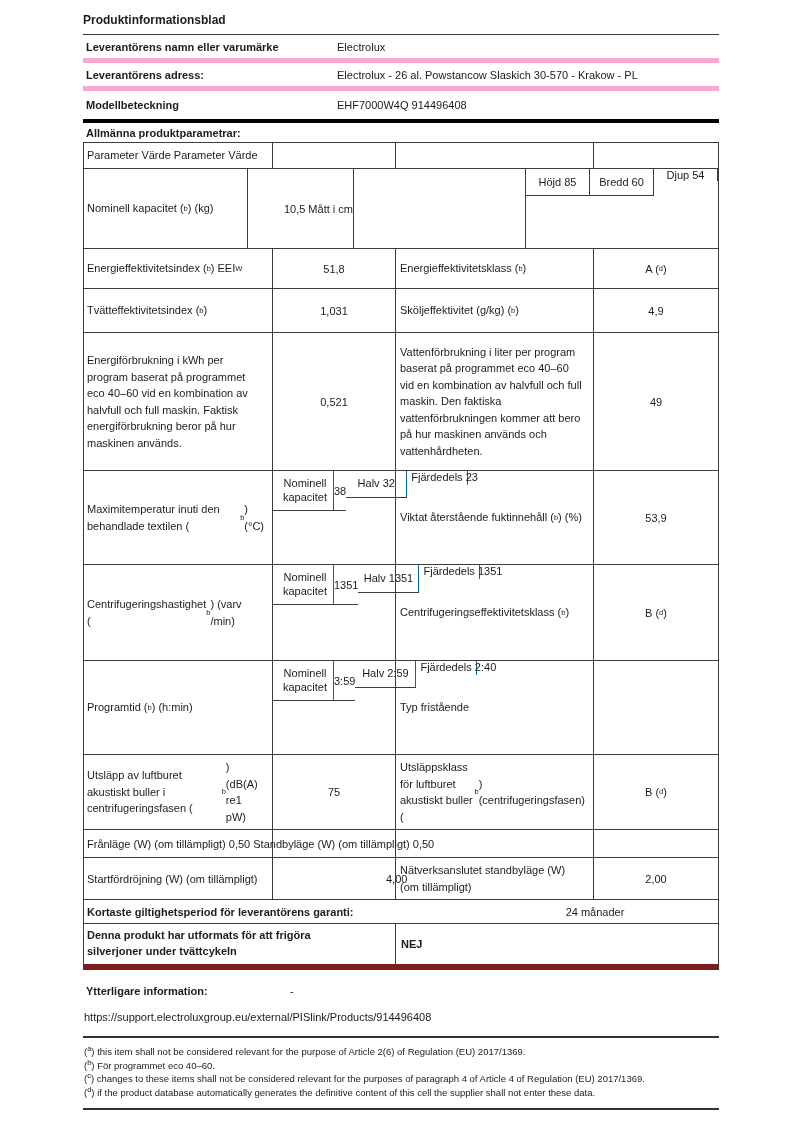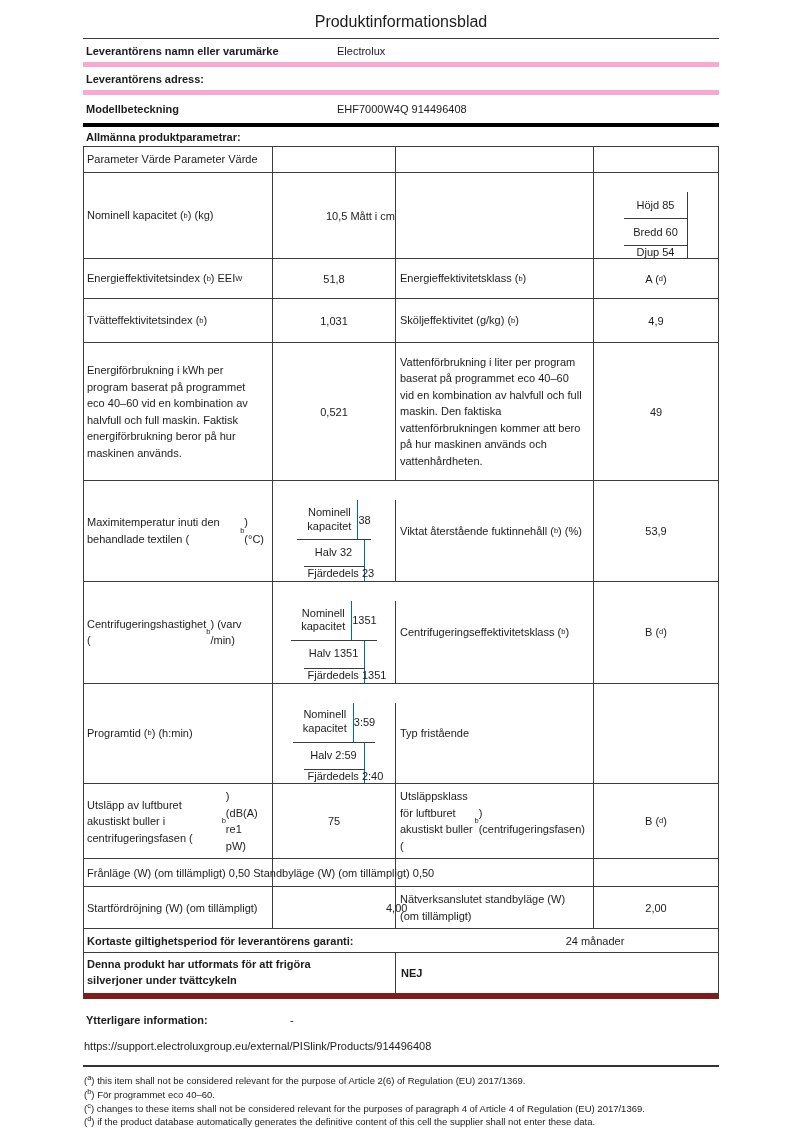--- a/index.html
+++ b/index.html
@@ -8,21 +8,21 @@
     position: relative;
     width: 802px; height: 1134px;
     background: #ffffff;
     font-family: "Liberation Sans", sans-serif;
     color: #1c1c1c;
     overflow: hidden;
   }
   .doc { position: absolute; left: 83px; top: 10px; width: 636px; font-size: 11px; }
 
   .title {
-    text-align: center; font-weight: 400; font-size: 16px;
+    text-align: left; font-weight: 700; font-size: 12px;
     padding: 3px 0 7px; border-bottom: 1px solid #3c3c3c;
   }
 
   .srow { display: flex; align-items: center; min-height: 28px; border-bottom: 5px solid #f9a8d4; }
   .srow.nb { border-bottom: none; }
   .srow .lbl { font-weight: 700; width: 254px; padding-left: 3px; }
   .srow .val { flex: 1; }
 
   .sechead {
     min-height: 24px; display: flex; align-items: center;
@@ -32,21 +32,21 @@
 
   .grid { border-left: 1px solid #3c3c3c; border-right: 1px solid #3c3c3c; }
   .grow { display: flex; border-bottom: 1px solid #3c3c3c; position: relative; align-items: stretch; }
   .c { border-right: 1px solid #3c3c3c; display: flex; align-items: center; }
   .c1 { width: 189px; padding: 4px 8px 4px 3px; line-height: 1.5; }
   .c2 { width: 123px; justify-content: center; text-align: center; }
   .c2.rt { justify-content: flex-end; white-space: nowrap; }
   .c3 { width: 198px; padding: 4px 8px 4px 4px; line-height: 1.5; }
   .c4 { flex: 1; border-right: none; justify-content: center; text-align: center; }
 
-  .stack { flex-direction: column; align-items: center; justify-content: flex-start; padding: 0; margin-top: 19px; }
+  .stack { align-items: flex-start; justify-content: flex-start; padding: 0; }
   .sub { display: flex; border-bottom: 1px solid #3c3c3c; align-items: stretch; }
   .sub.last { border-bottom: none; flex: 1; }
   .sl { width: 61px; border-right: 1px solid #0369a1; display: flex; align-items: center;
         padding-left: 4px; line-height: 1.25; }
   .sl.flow { white-space: nowrap; overflow: visible; }
   .sl.ctr { justify-content: center; padding-left: 0; }
   .sv { flex: 1; display: flex; align-items: center; justify-content: center; }
   .sl4 { width: 64px; border-right: 1px solid #3c3c3c; display: flex; align-items: center;
          justify-content: center; white-space: nowrap; }
   .h40 { min-height: 40px; } .h27 { min-height: 27px; } .h28 { min-height: 28px; } .h26 { min-height: 26px; }
@@ -80,20 +80,21 @@
   <div class="doc">
 
     <div class="title">Produktinformationsblad</div>
 
     <div class="srow">
       <div class="lbl">Leverantörens namn eller varumärke</div>
       <div class="val">Electrolux</div>
     </div>
     <div class="srow">
       <div class="lbl">Leverantörens adress:</div>
+      <div class="val">Electrolux - 26 al. Powstancow Slaskich 30-570 - Krakow - PL</div>
     </div>
     <div class="srow nb">
       <div class="lbl">Modellbeteckning</div>
       <div class="val">EHF7000W4Q 914496408</div>
     </div>
 
     <div class="sechead">Allmänna produktparametrar:</div>
 
     <div class="grid">
 

